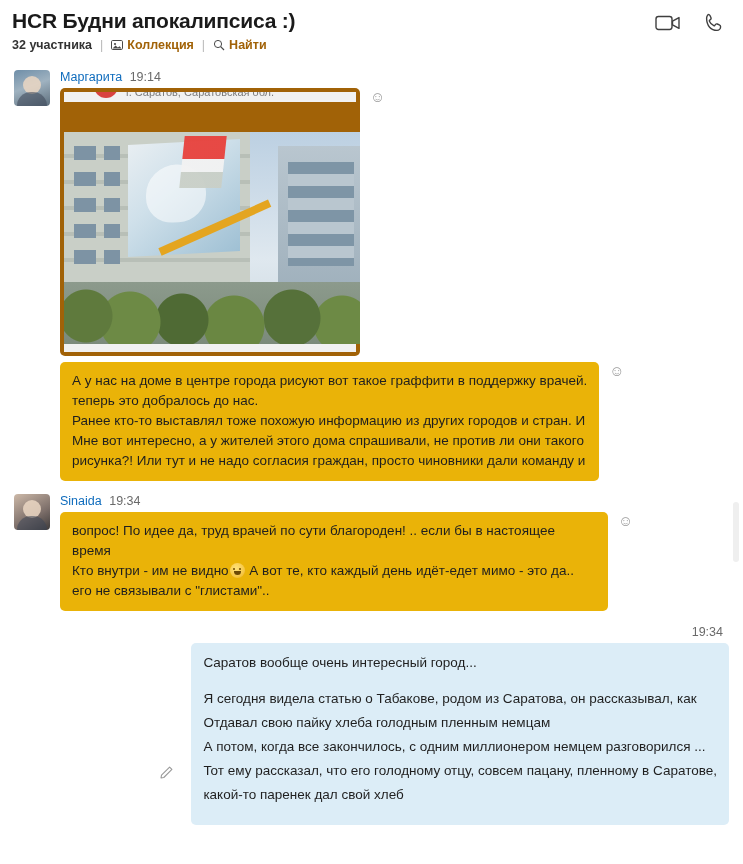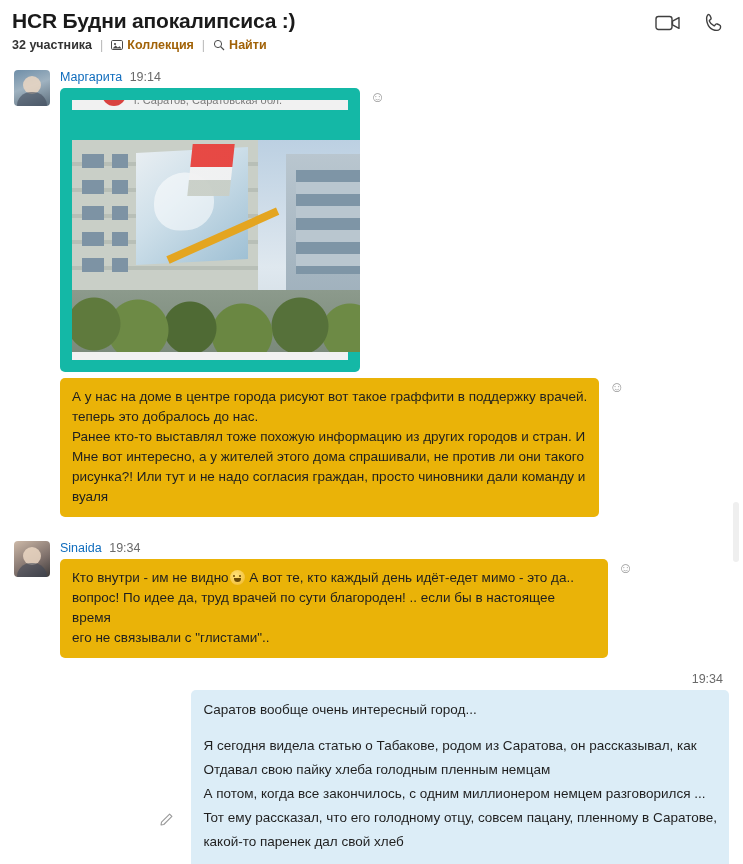--- a/index.html
+++ b/index.html
@@ -125,22 +125,22 @@
     font-size: 13.5px;
     line-height: 20px;
     color: #1f1f1f;
     display: inline-block;
     max-width: 548px;
     vertical-align: top;
   }
   .bubble p { margin: 0; }
 
   .bubble.img-bubble {
-    padding: 12px;
-    background: #14b8a6;
+    padding: 4px;
+    background: #a16207;
     width: 300px;
     overflow: hidden;
   }
   .img-strip-top {
     height: 10px;
     background: #f1f1f1;
     position: relative;
     overflow: hidden;
   }
   .img-strip-top .thumb {
@@ -414,41 +414,40 @@
     <div class="msg" style="margin-top:6px;">
       <div class="avatar" style="background:transparent;"></div>
       <div class="msg-col">
         <div class="bubble-row">
           <div class="bubble">
             <p>А у нас на доме в центре города рисуют вот такое граффити в поддержку врачей.</p>
             <p>теперь это добралось до нас.</p>
             <p>Ранее кто-то выставлял тоже похожую информацию из других городов и стран. И</p>
             <p>Мне вот интересно, а у жителей этого дома спрашивали, не против ли они такого</p>
             <p>рисунка?! Или тут и не надо согласия граждан, просто чиновники дали команду и</p>
-            <p>вуаля</p>
           </div>
           <span class="reaction">☺</span>
         </div>
       </div>
     </div>
 
-    <div class="msg" style="margin-top:24px;">
+    <div class="msg" style="margin-top:13px;">
       <div class="avatar a2">
         <span class="face"></span>
         <span class="body"></span>
       </div>
       <div class="msg-col">
         <div class="meta">
           <span class="sender">Sinaida</span>
           <span class="time">19:34</span>
         </div>
         <div class="bubble-row">
           <div class="bubble">
+            <p>вопрос! По идее да, труд врачей по сути благороден! .. если бы в настоящее время</p>
             <p><span>Кто внутри - им не видно</span><span class="emoji-inline"></span><span> А вот те, кто каждый день идёт-едет мимо - это да..</span></p>
-            <p>вопрос! По идее да, труд врачей по сути благороден! .. если бы в настоящее время</p>
             <p>его не связывали с "глистами"..</p>
           </div>
           <span class="reaction">☺</span>
         </div>
       </div>
     </div>
 
     <div class="msg out" style="margin-top:10px;">
       <div class="out-col">
         <div class="out-time">19:34</div>

